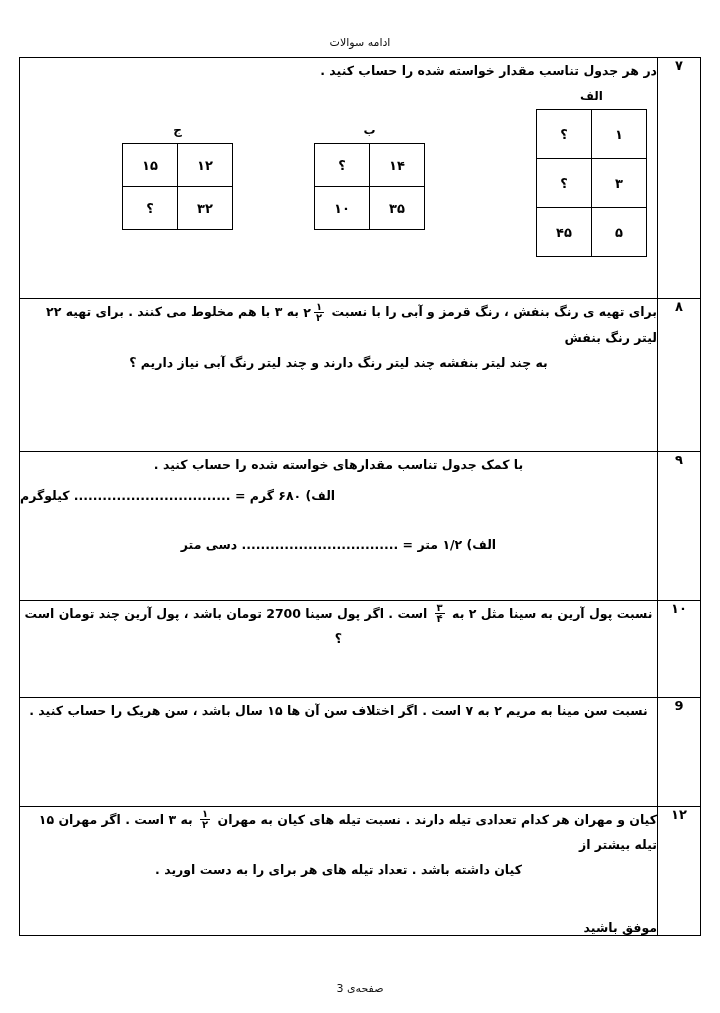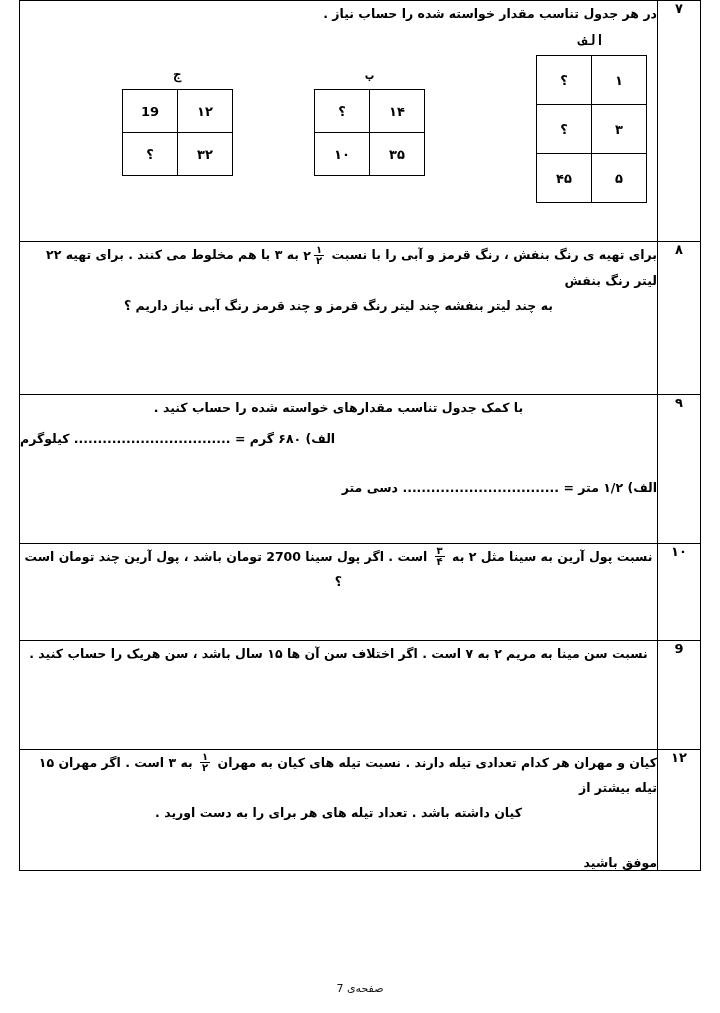--- a/index.html
+++ b/index.html
@@ -101,24 +101,23 @@
   
   .tables-row {
     position: relative;
     height: 215px;
   }
   .tbl-wrap {
     position: absolute;
   }
   .tbl-label {
     text-align: center;
-    font-size: 14px;
+    font-size: 12px;
     font-weight: bold;
     margin-bottom: 6px;
-    font-family: Liberation Mono, monospace;
   }
   table.grid {
     border-collapse: collapse;
   }
   table.grid td {
     border: 1px solid #000;
     text-align: center;
     font-size: 13px;
     font-weight: bold;
     color: #000;
@@ -131,45 +130,47 @@
   .q9-body { height: 148px; }
   .q10-body { height: 96px; }
   .q11-body { height: 108px; }
   .q12-body { height: 116px; }
   .q7-body { height: 238px; }
 
   .dots { letter-spacing: 0.5px; }
   .closing {
     font-size: 12.5px;
     font-weight: bold;
-    margin-top: 30px;
+    margin-top: 38px;
   }
   .ans-line {
     display: block;
     text-align: left;
     margin-top: 6px;
   }
   .ans-line2 {
     display: block;
+    text-align: center;
     margin-top: 24px;
   }
 </style>
 </head>
 <body>
 
 <div class="page">
 
+  <div class="header-line">ادامه سوالات</div>
 
   <table class="main">
     <tbody>
 
       <tr>
         <td class="numcell">۷</td>
         <td class="bodycell q7-body">
-          <div class="qtext">در هر جدول تناسب مقدار خواسته شده را حساب نیاز .</div>
+          <div class="qtext">در هر جدول تناسب مقدار خواسته شده را حساب کنید .</div>
 
           <div class="tables-row">
 
             <div class="tbl-wrap" style="right: 10px; top: 6px;">
               <div class="tbl-label">الف</div>
               <table class="grid g-alef">
                 <tbody>
                   <tr>
                     <td>۱</td>
                     <td>؟</td>
@@ -201,21 +202,21 @@
                 </tbody>
               </table>
             </div>
 
             <div class="tbl-wrap" style="right: 424px; top: 40px;">
               <div class="tbl-label">ج</div>
               <table class="grid g-jim">
                 <tbody>
                   <tr>
                     <td>۱۲</td>
-                    <td>19</td>
+                    <td>۱۵</td>
                   </tr>
                   <tr>
                     <td>۳۲</td>
                     <td>؟</td>
                   </tr>
                 </tbody>
               </table>
             </div>
 
           </div>
@@ -229,21 +230,21 @@
             <span>برای تهیه ی رنگ بنفش ، رنگ قرمز و آبی را با نسبت</span>
             <span class="mixed">
               <span class="frac">
                 <span class="num">۱</span>
                 <span class="den">۲</span>
               </span><span>۲</span>
             </span>
             <span>به</span>
             <span>۳</span>
             <span>با هم مخلوط می کنند . برای تهیه ۲۲ لیتر رنگ بنفش</span>
-            <span class="line2">به چند لیتر بنفشه چند لیتر رنگ قرمز و چند قرمز رنگ آبی نیاز داریم ؟</span>
+            <span class="line2">به چند لیتر بنفشه چند لیتر رنگ دارند و چند لیتر رنگ آبی نیاز داریم ؟</span>
           </div>
         </td>
       </tr>
 
       <tr>
         <td class="numcell">۹</td>
         <td class="bodycell q9-body">
           <div class="qtext center">با کمک جدول تناسب مقدارهای خواسته شده را حساب کنید .</div>
           <div class="qtext">
             <span class="ans-line dots">الف) ۶۸۰ گرم = ................................. کیلوگرم</span>
@@ -285,15 +286,15 @@
             <span>به ۳ است . اگر مهران ۱۵ تیله بیشتر از</span>
             <span class="line2">کیان داشته باشد . تعداد تیله های هر برای را به دست اورید .</span>
           </div>
           <div class="closing">موفق باشید</div>
         </td>
       </tr>
 
     </tbody>
   </table>
 
-  <div class="footer-line">صفحه‌ی 7</div>
+  <div class="footer-line">صفحه‌ی 3</div>
 
 </div>
 
 </body></html>

